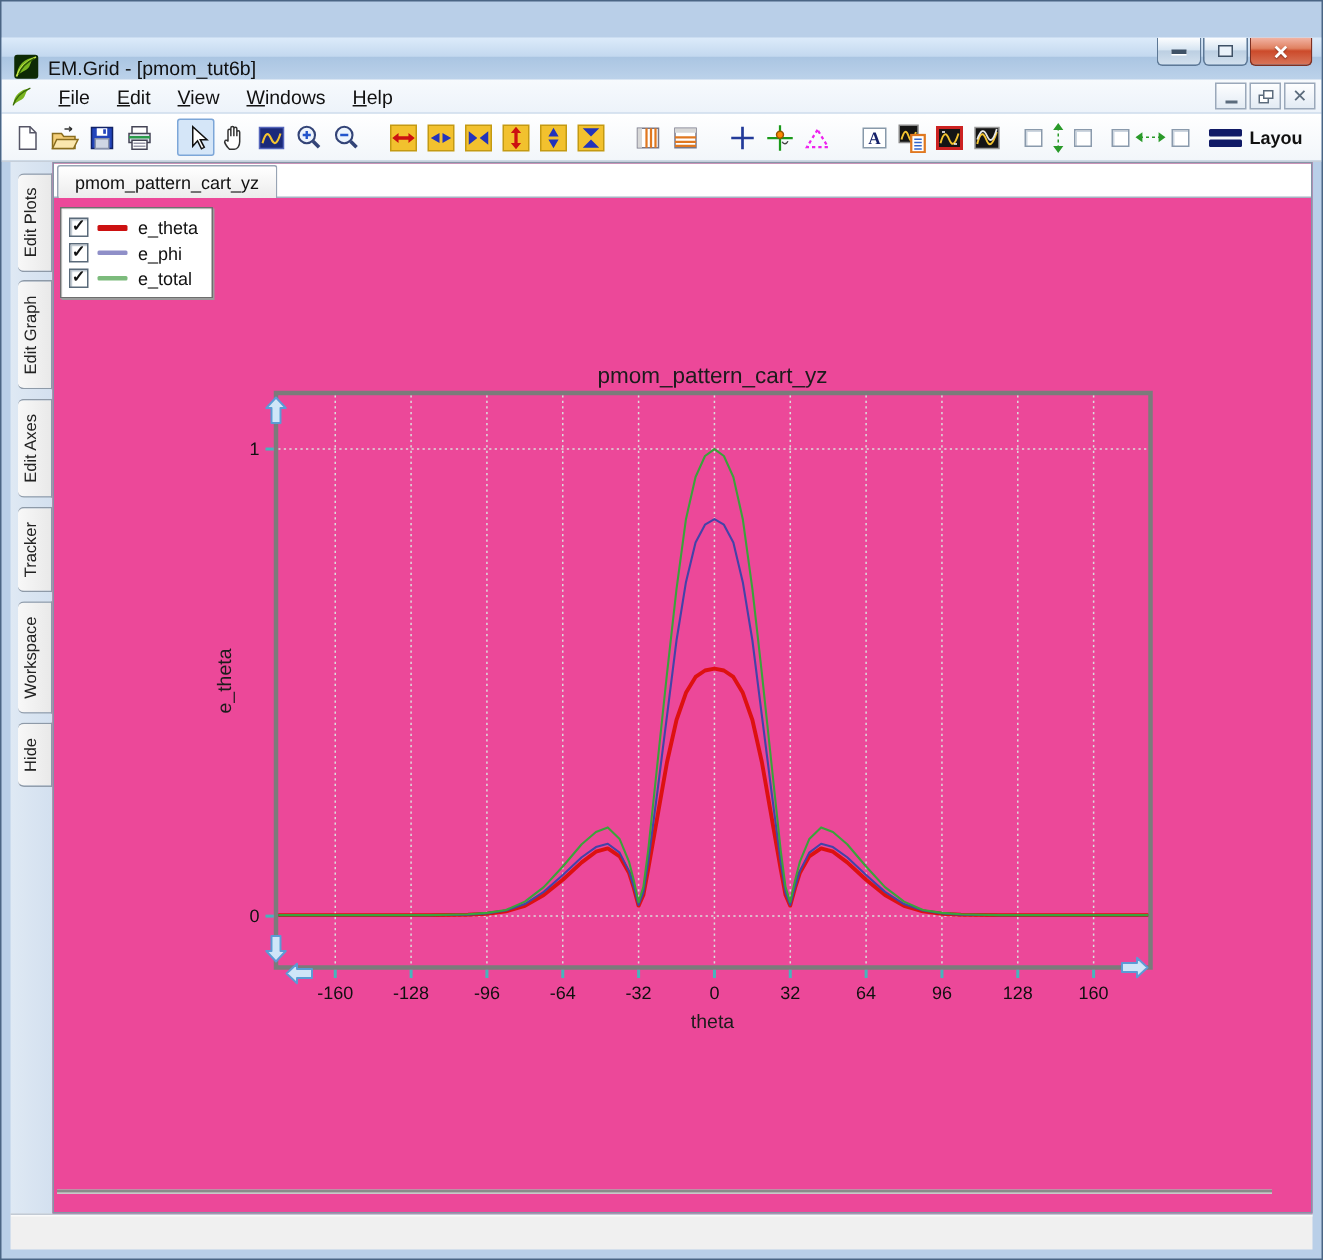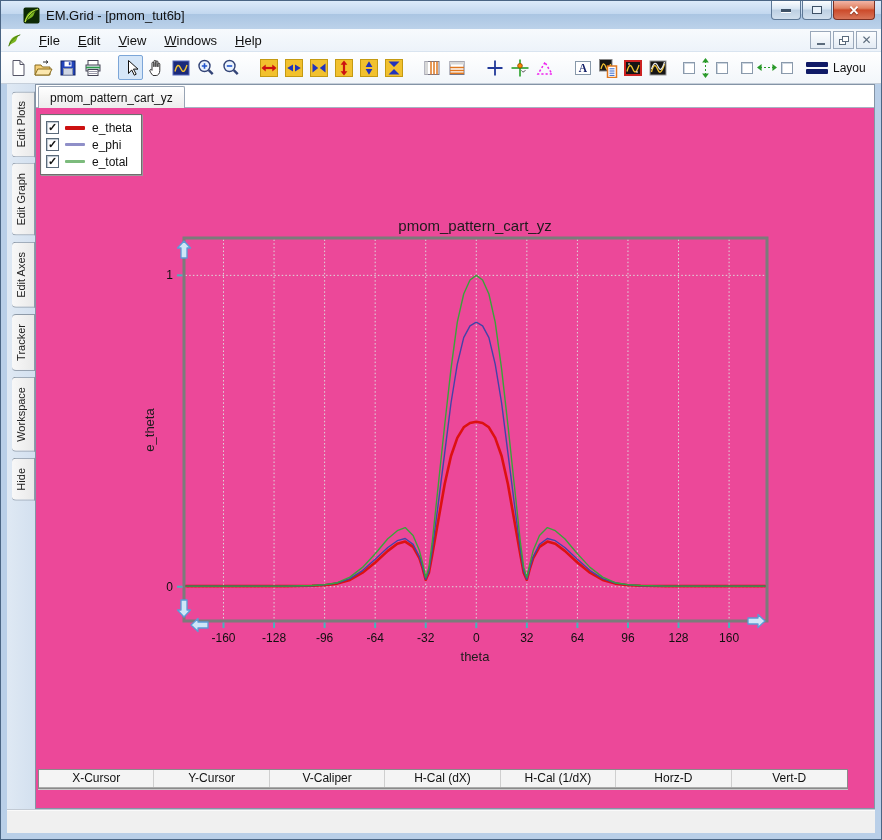--- a/index.html
+++ b/index.html
@@ -1,20 +1,20 @@
 <!DOCTYPE html>
 <html><head>
 <meta charset="utf-8">
 <style>
   * { margin:0; padding:0; box-sizing:border-box; }
   html,body { width:882px; height:840px; background:#fff; font-family:"Liberation Sans",sans-serif; }
   .window { width:882px; height:840px; background:#b9cfe8; border:1px solid #4a6584; display:flex; flex-direction:column; overflow:hidden; }
 
   
-  .titlebar { height:28px; display:flex; align-items:center; padding:0 8px 0 22px; background:linear-gradient(#dcebfa 0%, #c3d8ef 45%, #aac5e2 46%, #bcd2ea 100%); position:relative; }
+  .titlebar { height:28px; display:flex; align-items:flex-end; padding:0 8px 0 8px; background:linear-gradient(#dcebfa 0%, #c3d8ef 45%, #aac5e2 46%, #bcd2ea 100%); position:relative;margin-top:24px; }
   .titlebar .app-icon { width:17px; height:17px; margin-right:6px; }
   .titlebar .title-text { font-size:13px; color:#101010; }
   .cap-buttons { position:absolute; right:6px; top:0; display:flex; }
   .cap-btn { width:30px; height:19px; border:1px solid #5d7896; border-top:none; border-radius:0 0 4px 4px; background:linear-gradient(#fdfeff, #d7e5f2 45%, #bccfe2 50%, #d2e0ee); display:flex; align-items:center; justify-content:center; margin-left:1px; cursor:default; }
   .cap-btn .min-glyph { width:10px; height:3px; background:#3e5166; box-shadow:0 1px 0 #fff; }
   .cap-btn .max-glyph { width:10px; height:8px; border:1.5px solid #3e5166; background:#eaf2fa; }
   .cap-btn.close { width:42px; background:linear-gradient(#f2b5a6, #e08161 40%, #cc4a2a 50%, #d8755a); border-color:#7e3022; color:#fff; font-size:13px; font-weight:bold; text-shadow:0 1px 1px #7a2a1a; }
 
   
   .menubar { height:23px; background:linear-gradient(#f7fafd,#edf3fa); display:flex; align-items:center; padding:0 4px; position:relative; border-bottom:1px solid #d9e4f0; }
@@ -32,21 +32,21 @@
   .toolbar { height:32px; background:linear-gradient(#ffffff,#f2f6fa); border-bottom:1px solid #c6cfda; display:flex; align-items:center; padding:0 4px; overflow:hidden; }
   .tb-group { display:flex; align-items:center; margin-right:13px; }
   .tb-btn { width:25px; height:25px; display:flex; align-items:center; justify-content:center; border:1px solid transparent; border-radius:2px; cursor:default; flex:none; }
   .tb-btn.active { background:#d5e6f8; border-color:#7ca6d8; }
   .tb-btn svg { display:block; }
   .mini-cb { width:12px; height:12px; background:#fff; border:1px solid #8a9aac; box-shadow:inset 1px 1px 0 #cdd6e0; display:inline-block; }
   .sync-wrap { display:flex; align-items:center; gap:3px; }
   .layout-btn { display:flex; align-items:center; gap:5px; white-space:nowrap; }
   .layout-bars { display:inline-block; width:22px; }
   .layout-bars i { display:block; height:5px; background:#101a66; margin:2px 0; border-radius:1px; }
-  .layout-label { font-size:12px; color:#111; }
+  .layout-label { font-size:12px; color:#111;font-weight:bold; }
 
   
   .main { flex:1; display:flex; padding:0 6px; min-height:0; }
   .side-strip { width:28px; background:linear-gradient(90deg,#dfe9f4,#d3e0ef); padding-top:7px; display:flex; flex-direction:column; align-items:flex-end; }
   .side-tab { writing-mode:vertical-rl; transform:rotate(180deg); background:linear-gradient(90deg,#e9e9e9,#f8f8f8); border:1px solid #8e9aa8; border-right:none; border-radius:0 4px 4px 0; font-size:11px; color:#222; padding:9px 3px; margin-bottom:6px; width:23px; text-align:center; cursor:default; }
   .doc { flex:1; background:#ec4899; border:1px solid #8494a6; position:relative; overflow:hidden; }
   .tabbar { height:23px; border-bottom:1px solid #a6b2c2; display:flex; align-items:flex-end; padding-left:2px; position:relative; z-index:4; background:#fff; }
   .doc-tab { height:22px; padding:0 11px; font-size:12px; color:#111; background:linear-gradient(#ffffff,#ececec); border:1px solid #98a4b4; border-bottom:none; border-radius:2px 2px 0 0; display:flex; align-items:center; margin-bottom:-1px; background-clip:padding-box; cursor:default; }
 
   .chart-svg { position:absolute; left:0; top:0; z-index:1; }
@@ -423,28 +423,19 @@
             <path fill="#cfe6f8" stroke="#5b9bd5" stroke-width="1.3" stroke-linejoin="round" d="M145,515 V525 H141.5 L148,532 L154.5,525 H151 V515 Z"></path>
             <path fill="#cfe6f8" stroke="#5b9bd5" stroke-width="1.3" stroke-linejoin="round" d="M172,537 H162 V533.5 L155,540 L162,546.5 V543 H172 Z"></path>
             <path fill="#cfe6f8" stroke="#5b9bd5" stroke-width="1.3" stroke-linejoin="round" d="M712,533 H722 V529.5 L729,536 L722,542.5 V539 H712 Z"></path>
           </g>
         <text class="ctitle" x="439" y="146">pmom_pattern_cart_yz</text>
         <text class="albl" x="439" y="576">theta</text>
         <text class="albl" x="114" y="349" transform="rotate(-90 114 345)">e_theta</text>
       </svg>
 
       <div class="status-table">
-        <div class="st-row head" id="st-head">
-            <div class="st-cell">X-Cursor</div>
-            <div class="st-cell">Y-Cursor</div>
-            <div class="st-cell">V-Caliper</div>
-            <div class="st-cell">H-Cal (dX)</div>
-            <div class="st-cell">H-Cal (1/dX)</div>
-            <div class="st-cell">Horz-D</div>
-            <div class="st-cell">Vert-D</div>
-          </div>
       </div>
     </div>
   </div>
 
   <div class="bottom-strip"></div>
   <div class="bottom-border"></div>
 </div>
 
 </body></html>

